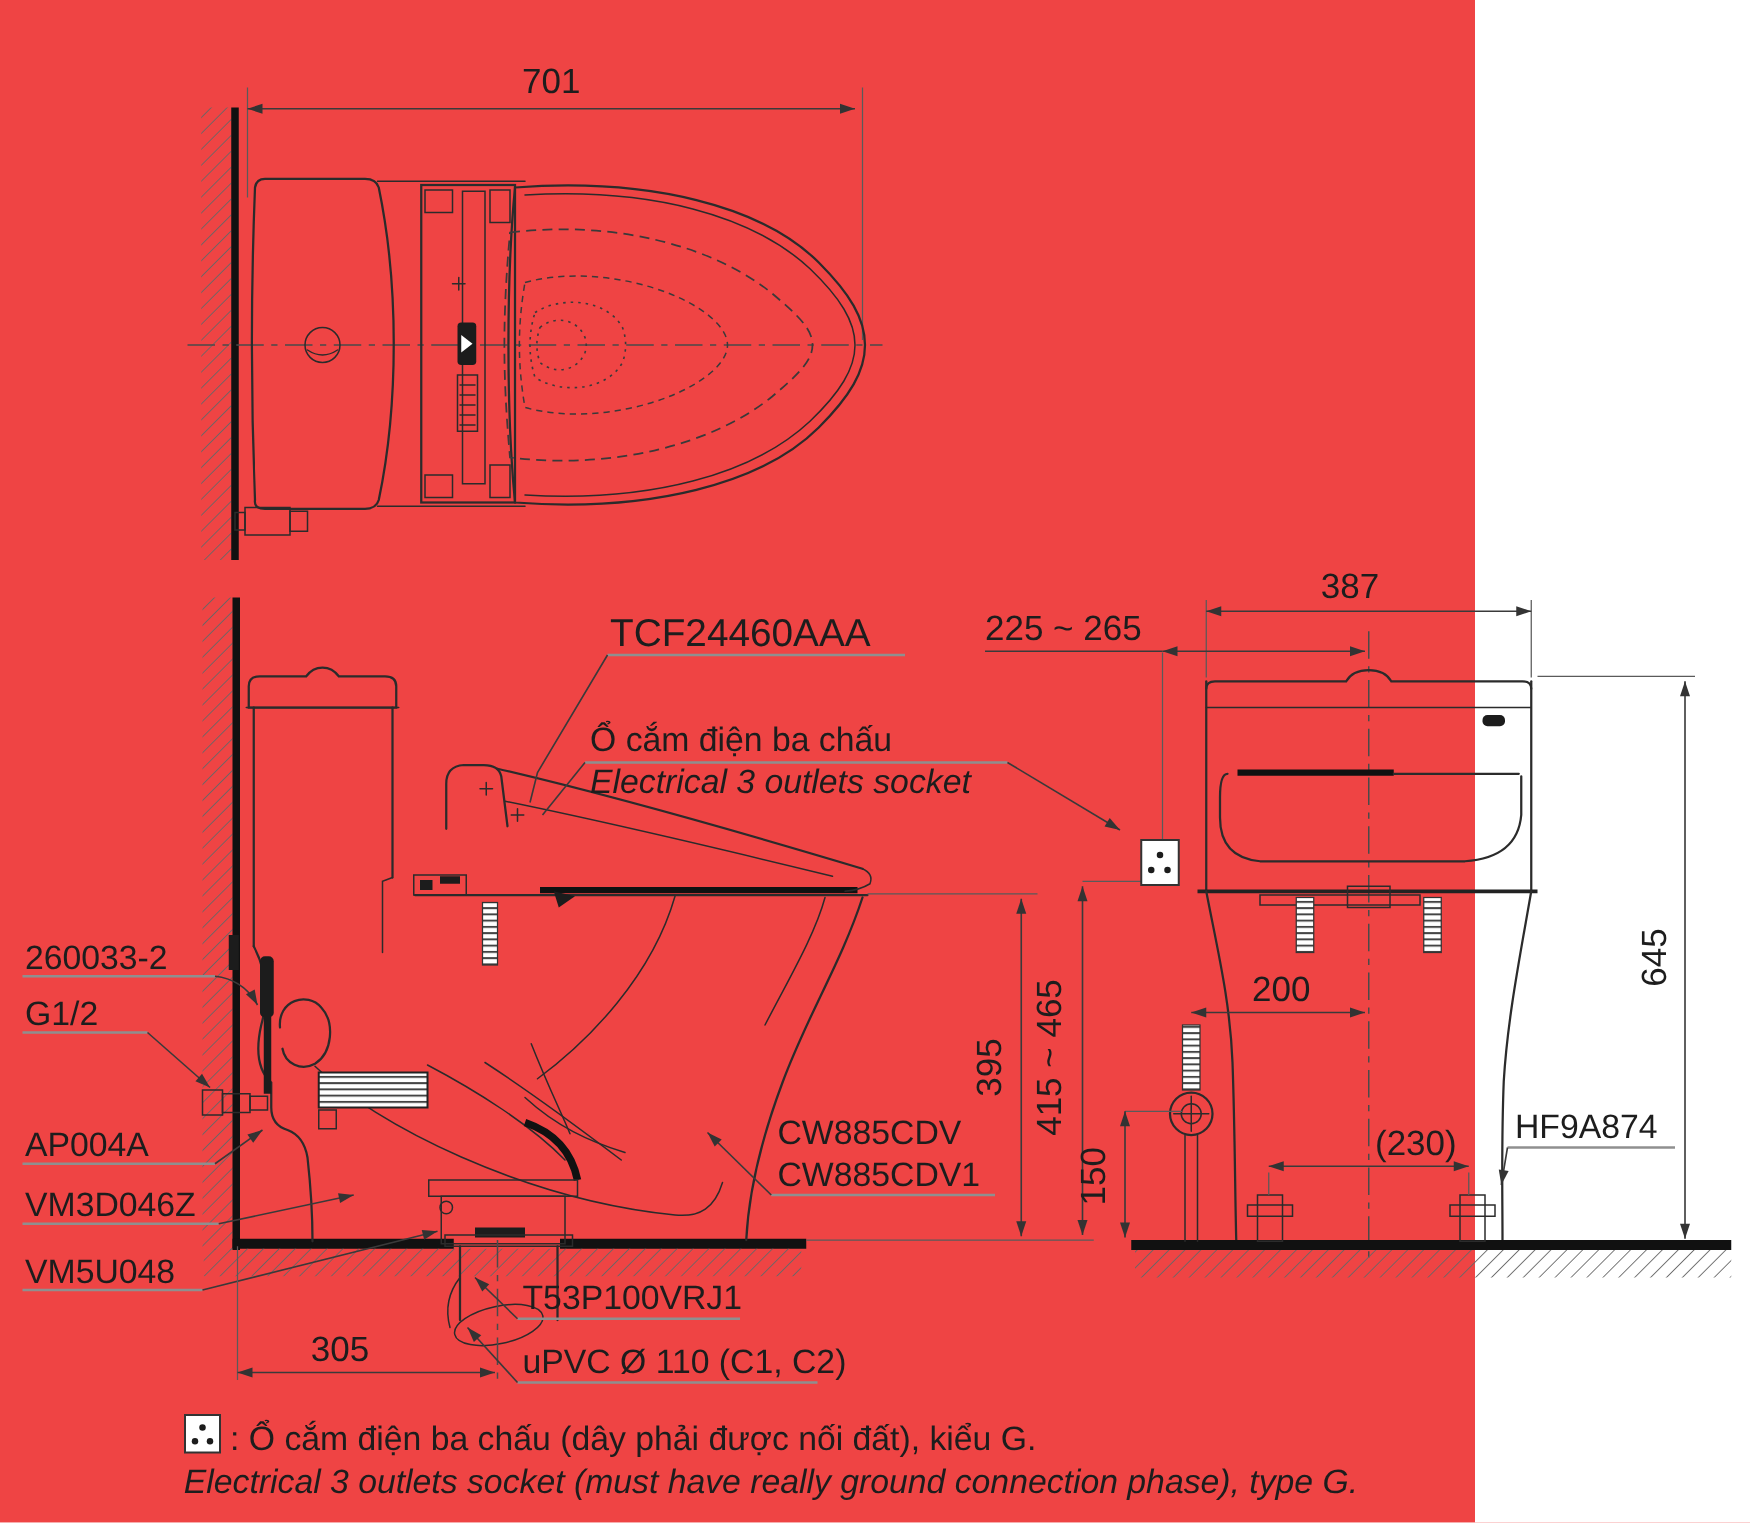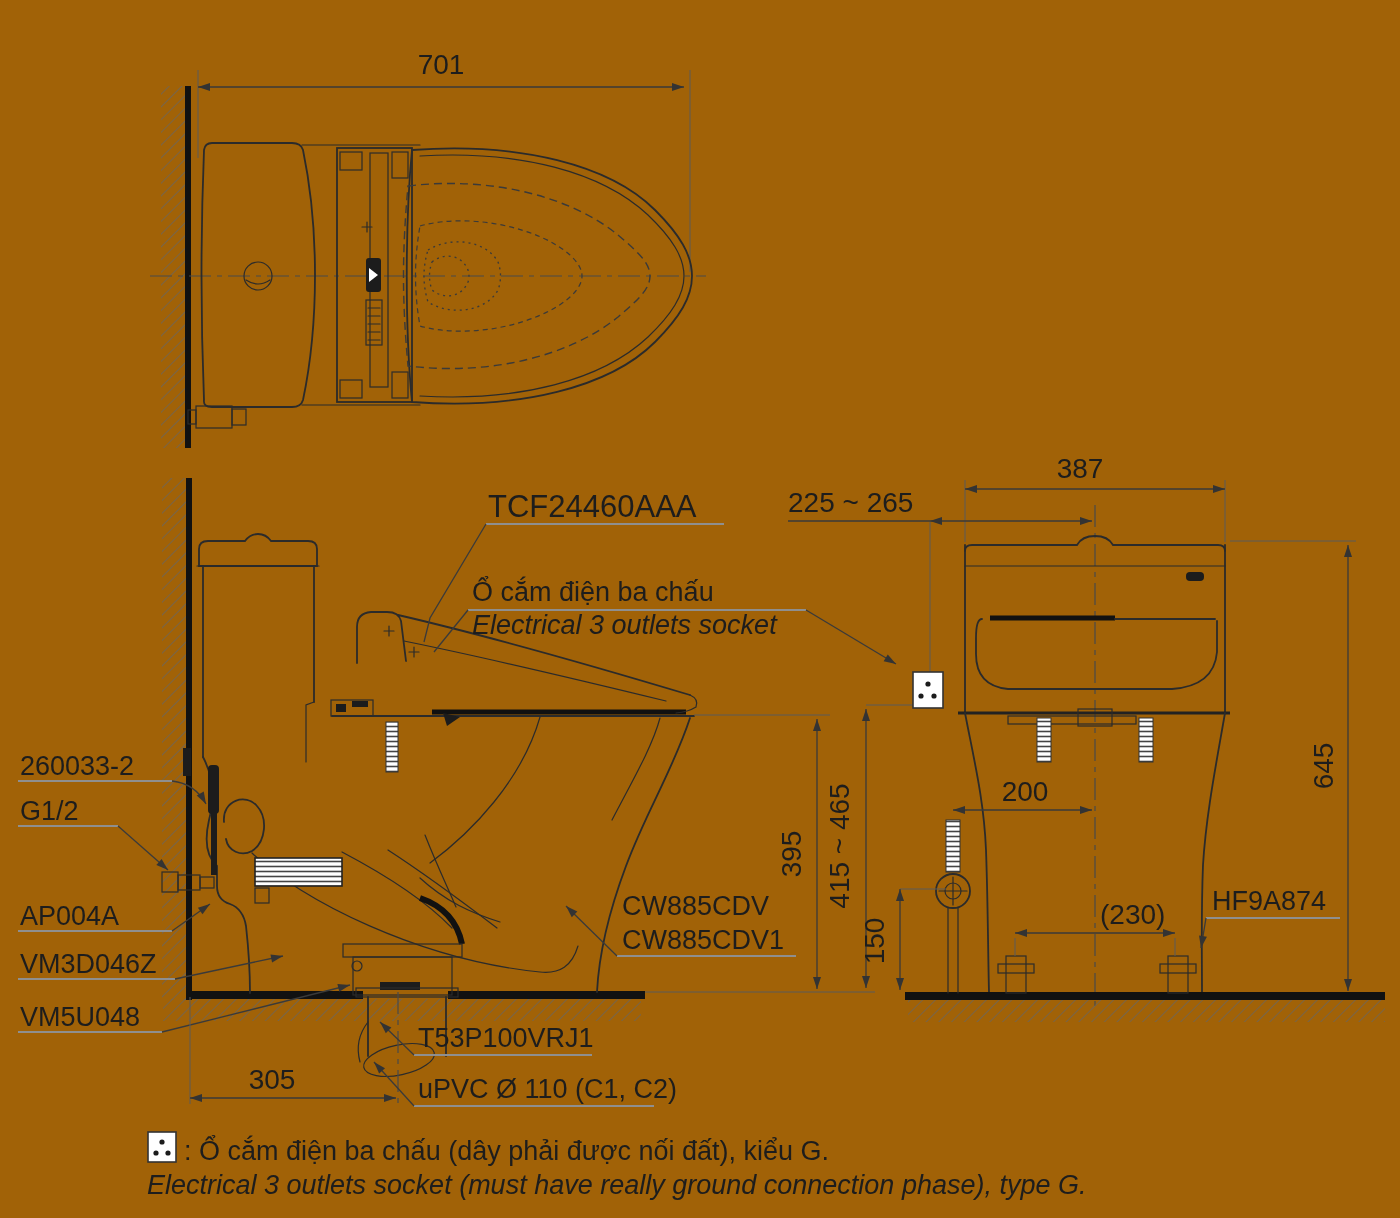--- a/index.html
+++ b/index.html
@@ -1,16 +1,16 @@
 <!DOCTYPE html>
 <html><head>
 <meta charset="utf-8">
 <style>
   html,body{margin:0;padding:0;background:#fff;}
-  .stage{width:1400px;height:1218px;background:#a16207;position:relative;}
+  .stage{width:1180px;height:1218px;background:#ef4444;position:relative;}
   svg{display:block;}
   text{font-family:"Liberation Sans","DejaVu Sans",sans-serif;fill:#1d1d1d;}
   .lbl{font-size:27px;}
   .lbl-lg{font-size:31px;}
   .dim{font-size:28px;}
   .it{font-style:italic;}
   .ln{stroke:#2b2b2b;fill:none;stroke-width:1.8;stroke-linecap:round;}
   .ln2{stroke:#2b2b2b;fill:none;stroke-width:1.2;stroke-linecap:round;}
   .dimln{stroke:#3a3a3a;fill:none;stroke-width:1.3;}
   .ext{stroke:#5a5a5a;fill:none;stroke-width:1;}

